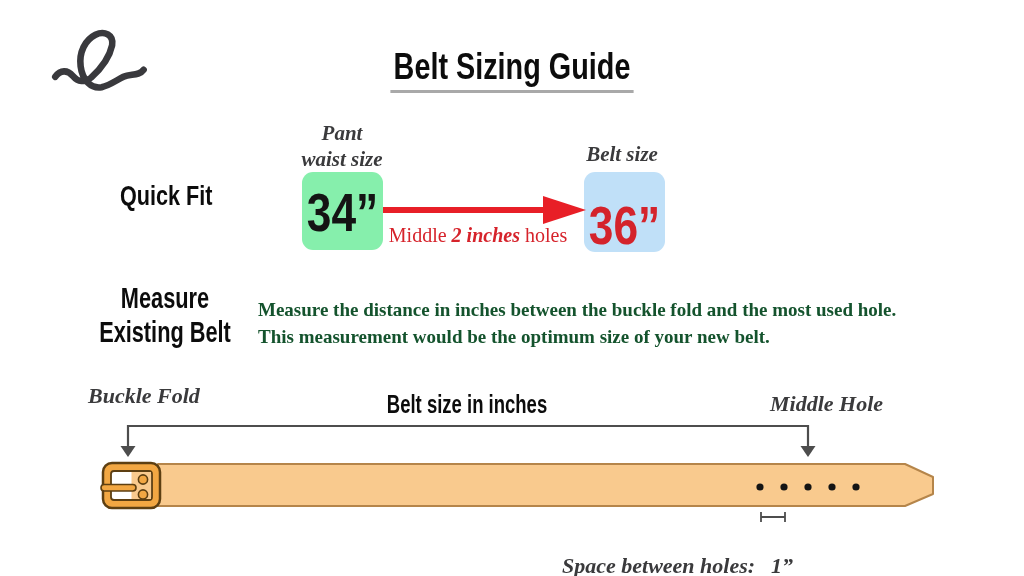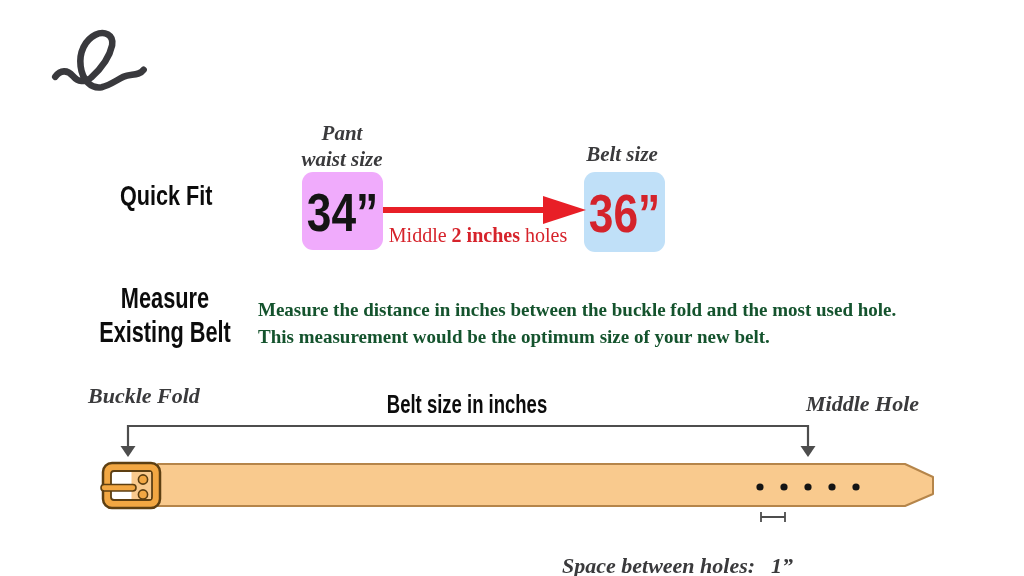--- a/index.html
+++ b/index.html
@@ -62,21 +62,21 @@
     font-family: "Liberation Serif", serif;
     font-style: italic;
     font-weight: bold;
     color: #3a3a3c;
     font-size: 22px;
     white-space: pre-line;
   }
   .pant-label   { left: 272px; top: 120px; width: 140px; text-align: center; font-size: 21px; line-height: 1.25; }
   .beltsz-label { left: 552px; top: 142px; width: 140px; text-align: center; font-size: 21px; }
   .bucklefold-label { left: 88px;  top: 383px; }
-  .middlehole-label { left: 806px; top: 391px; }
+  .middlehole-label { left: 770px; top: 391px; }
   .space-label  { left: 562px; top: 527px; }
   .space-value  { margin-left: 16px; }
 
   
   .sizebox {
     border-radius: 11px;
     display: flex;
     align-items: center;
     justify-content: center;
   }
@@ -92,21 +92,21 @@
     padding-top: 2px;
   }
 
   .order-note {
     left: 372px; top: 224px; width: 212px;
     text-align: center;
     font-family: "Liberation Serif", serif;
     font-size: 20px;
     white-space: nowrap;
   }
-  .order-note .em { font-weight: bold; }
+  .order-note .em { font-weight: bold; font-style: italic; }
 
   .body-par {
     left: 258px; top: 297px; width: 760px;
     font-family: "Liberation Serif", serif;
     font-weight: bold;
     font-size: 19px;
     line-height: 1.42;
     color: #14532d;
     white-space: pre-line;
   }
@@ -123,32 +123,35 @@
              C 12 52, 20 52, 26 59
              C 32 66, 40 67, 47 61
              C 58 51, 68 38, 71 24
              C 73 12, 62 7, 52 12
              C 40 18, 33 32, 35 48
              C 37 64, 47 74, 59 72
              C 68 70, 76 64, 84 60
              C 92 56, 101 60, 107 52" fill="none" stroke="#39393d" stroke-width="7.5" stroke-linecap="round" stroke-linejoin="round"></path>
   </svg>
 
+  <div class="abs title-wrap">
+    <span class="condensed title-inner">Belt Sizing Guide</span>
+  </div>
 
   <div class="abs condensed quickfit-label">Quick Fit</div>
 
   <div class="abs ital pant-label">Pant
 waist size</div>
   <div class="abs ital beltsz-label">Belt size</div>
 
-  <div class="abs sizebox box34" style="background:#f0abfc;">
+  <div class="abs sizebox box34" style="background:#86efac;">
     <span class="val" style="color:#141414;">34”</span>
   </div>
 
-  <div class="abs sizebox box36" style="background:#c0e0f8;">
+  <div class="abs sizebox box36" style="background:#c0e0f8;align-items:flex-end;">
     <span class="val" style="color:#d4232b;">36”</span>
   </div>
 
   <svg class="abs" style="left:380px; top:192px;" width="210" height="38" viewBox="0 0 210 38">
     <line x1="3" y1="18" x2="168" y2="18" stroke="#e81f27" stroke-width="6"></line>
     <polygon points="163,4 206,18 163,32" fill="#e81f27"></polygon>
   </svg>
 
   <div class="abs order-note" style="color:#d6232b;">
     <span>Middle </span><span class="em">2 inches</span><span> holes</span>

